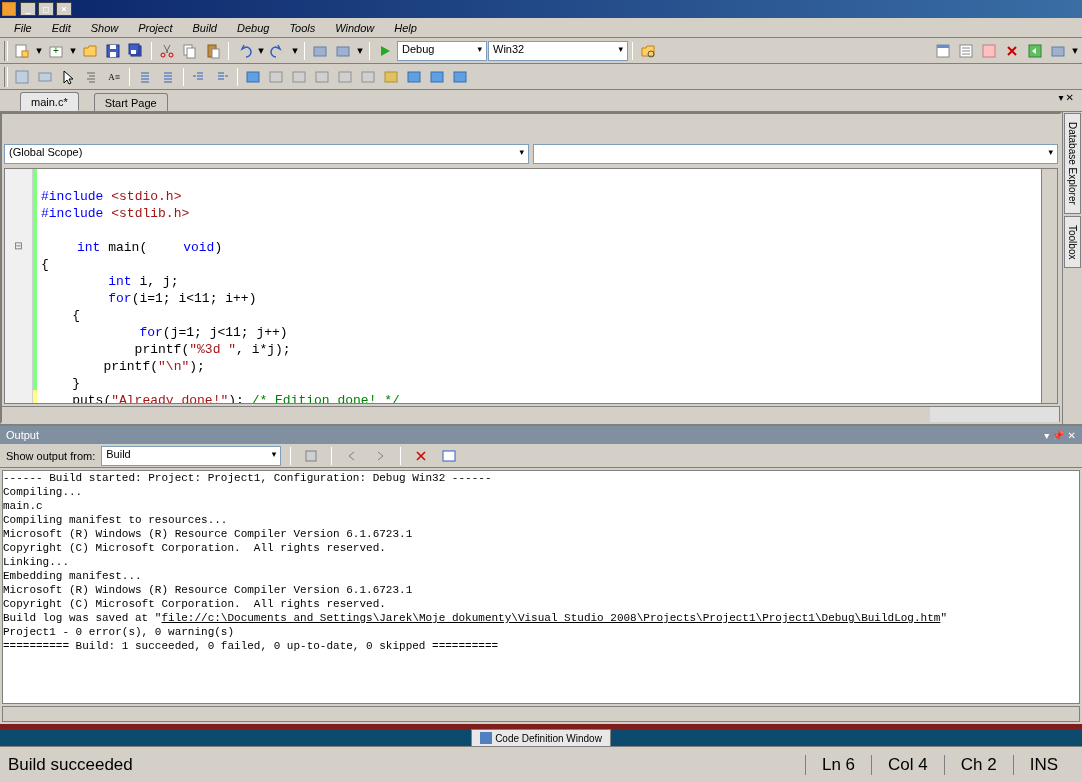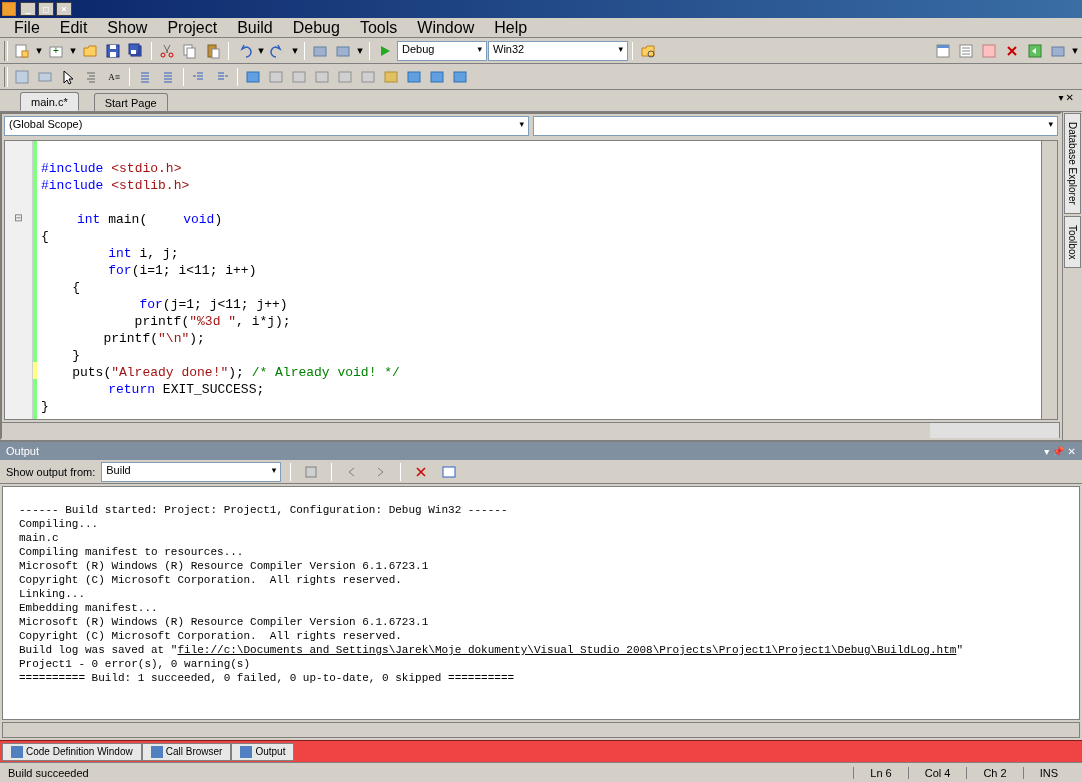--- a/index.html
+++ b/index.html
@@ -3,35 +3,35 @@
 <meta charset="utf-8">
 <style>
 * { box-sizing: border-box; margin: 0; padding: 0; }
 body { font-family: Tahoma, Arial, sans-serif; font-size: 11px; background: #d4d0c8; width: 1082px; height: 782px; overflow: hidden; display: flex; flex-direction: column; }
 .titlebar { background: linear-gradient(to right, #0a246a, #3a6ea5); color: white; height: 18px; display: flex; align-items: center; padding: 0 2px; font-weight: bold; font-size: 11px; }
 .titlebar-icon { width: 14px; height: 14px; background: #f0a030; margin-right: 4px; border: 1px solid #d08020; }
 .titlebar-text { flex: 1; }
 .titlebar-buttons { display: flex; gap: 2px; }
 .titlebar-btn { width: 16px; height: 14px; background: #d4d0c8; border: 1px solid #404040; display: flex; align-items: center; justify-content: center; font-size: 9px; font-family: monospace; cursor: pointer; }
 .menubar { background: #d4d0c8; height: 20px; display: flex; align-items: center; padding: 0 4px; border-bottom: 1px solid #808080; }
-.menu-item { padding: 2px 10px; cursor: pointer; font-size: 16px; }
+.menu-item { padding: 2px 10px; cursor: pointer; font-size: 11px; font-style: italic; }
 .toolbar { background: #d4d0c8; height: 26px; display: flex; align-items: center; padding: 0 2px; border-bottom: 1px solid #808080; gap: 1px; }
 .toolbar-grip { width: 4px; height: 20px; border-left: 1px solid #808080; border-right: 1px solid white; margin: 0 2px; }
 .tb-btn { width: 22px; height: 22px; display: flex; align-items: center; justify-content: center; cursor: pointer; border: 1px solid transparent; }
 .tb-sep { width: 1px; height: 18px; background: #808080; margin: 0 3px; border-right: 1px solid white; }
 .tb-combo { height: 20px; background: white; border: 1px solid #7f9db9; padding: 1px 18px 1px 4px; font-size: 11px; min-width: 90px; position: relative; cursor: pointer; }
 .tb-combo::after { content: "▾"; position: absolute; right: 4px; top: 2px; font-size: 9px; }
 .tabs-bar { background: #d4d0c8; height: 22px; display: flex; align-items: flex-end; padding: 0 4px; border-bottom: 1px solid #808080; position: relative; }
 .doc-tab { background: #d4d0c8; border: 1px solid #808080; border-bottom: none; padding: 3px 10px 2px; font-size: 11px; margin-right: -1px; cursor: pointer; border-radius: 3px 3px 0 0; margin-left: 16px; }
 .doc-tab.active { background: #e8e8e8; border-bottom: 1px solid #e8e8e8; position: relative; z-index: 1; }
 .tabs-close { position: absolute; right: 8px; top: 2px; display: flex; gap: 2px; }
 .tabs-close span { cursor: pointer; font-size: 10px; }
 .main-area { display: flex; flex: 1; min-height: 0; }
 .editor-pane { flex: 1; display: flex; flex-direction: column; background: #d4d0c8; border: 2px inset #d4d0c8; }
-.scope-bar { display: flex; padding: 2px; gap: 4px; background: #d4d0c8; }
+.scope-bar { display: flex; padding: 2px; gap: 4px; background: #d4d0c8; margin-top: 28px; }
 .scope-combo { flex: 1; height: 20px; background: white; border: 1px solid #7f9db9; padding: 1px 18px 1px 4px; font-size: 11px; position: relative; cursor: pointer; }
 .scope-combo::after { content: "▾"; position: absolute; right: 4px; top: 2px; font-size: 9px; }
 .code-area { flex: 1; display: flex; background: white; border: 1px solid #808080; margin: 2px; overflow: hidden; position: relative; }
 .gutter { width: 28px; background: #f0f0f0; border-right: 1px solid #d0d0d0; }
 .gutter-line { height: 17px; display: flex; align-items: center; justify-content: center; font-size: 10px; color: #666; }
 .change-bar { width: 4px; background: #7fff7f; }
 .change-bar .yellow { background: #ffff80; height: 17px; }
 .code-text { flex: 1; padding: 2px 4px; font-family: 'Courier New', monospace; font-size: 13px; line-height: 17px; white-space: pre; overflow: hidden; }
 .code-scroll-v { width: 16px; background: #d4d0c8; border-left: 1px solid #808080; }
 .code-scroll-h { height: 16px; background: #d4d0c8; border-top: 1px solid #808080; display: flex; }
@@ -43,27 +43,27 @@
 .cmt { color: #008000; }
 .dir { color: #0000ff; }
 .side-tabs { width: 20px; background: #d4d0c8; display: flex; flex-direction: column; border-left: 1px solid #808080; }
 .side-tab { writing-mode: vertical-rl; padding: 8px 2px; font-size: 10px; background: #e8e8e8; border: 1px solid #808080; margin: 1px; cursor: pointer; text-align: center; }
 .output-panel { background: #d4d0c8; border-top: 2px solid #808080; display: flex; flex-direction: column; }
 .output-header { background: #8090a0; color: white; height: 18px; display: flex; align-items: center; padding: 0 6px; font-size: 11px; }
 .output-header-text { flex: 1; }
 .output-header-btns { display: flex; gap: 3px; font-size: 10px; }
 .output-header-btns span { cursor: pointer; }
 .output-toolbar { background: #d4d0c8; height: 24px; display: flex; align-items: center; padding: 0 6px; gap: 6px; border-bottom: 1px solid #808080; }
-.output-text { flex: 1; background: white; border: 1px solid #808080; margin: 2px; padding: 16px; font-family: 'Courier New', monospace; font-size: 11px; white-space: pre; overflow: hidden; line-height: 14px; }
+.output-text { flex: 1; background: white; border: 1px solid #808080; margin: 2px; padding: 0; font-family: 'Courier New', monospace; font-size: 11px; white-space: pre; overflow: hidden; line-height: 14px; }
 .output-text a { color: #000; text-decoration: underline; margin-top: 21px; }
 .output-scroll-h { height: 16px; background: #d4d0c8; margin: 0 2px 2px; border: 1px solid #808080; }
-.bottom-tabs { background: #ef4444; height: 22px; display: flex; align-items: center; border-top: 1px solid #7f1d1d; padding: 0 2px; }
+.bottom-tabs { background: #0c4a6e; height: 22px; display: flex; align-items: center; border-top: 5px solid #7f1d1d; padding: 0 2px; flex-direction: column; }
 .bottom-tab { background: #e8e8e8; border: 1px solid #808080; padding: 2px 8px; font-size: 10px; margin-right: 0px; cursor: pointer; display: flex; align-items: center; gap: 3px; }
 .bottom-tab .ico { width: 12px; height: 12px; background: #5080c0; display: inline-block; }
-.statusbar { background: #d4d0c8; height: 20px; display: flex; align-items: center; padding: 0 8px; border-top: 1px solid #808080; font-size: 11px; }
+.statusbar { background: #d4d0c8; height: 36px; display: flex; align-items: center; padding: 0 8px; border-top: 1px solid #808080; font-size: 17px; }
 .status-left { flex: 1; }
 .status-seg { padding: 0 16px; border-left: 1px solid #808080; }
 svg { display: block; }
 </style>
 </head>
 <body>
 
 <div class="titlebar">
   <div class="titlebar-icon"></div>
   <div class="titlebar-buttons">
@@ -361,21 +361,21 @@
 
 <span class="kw">int</span> main(<span class="kw">void</span>)
 {
     <span class="kw">int</span> i, j;
     <span class="kw">for</span>(i=1; i&lt;11; i++)
     {
         <span class="kw">for</span>(j=1; j&lt;11; j++)
             printf(<span class="str">"%3d "</span>, i*j);
         printf(<span class="str">"\n"</span>);
     }
-    puts(<span class="str">"Already done!"</span>); <span class="cmt">/* Already void! */</span>
+    puts(<span class="str">"Already done!"</span>); <span class="cmt">/* Edition done! */</span>
     <span class="kw">return</span> EXIT_SUCCESS;
 }</div>
       <div class="code-scroll-v"></div>
     </div>
     <div class="code-scroll-h">
       <div class="track"></div>
       <div class="tab-split"></div>
     </div>
   </div>
   <div class="side-tabs">

